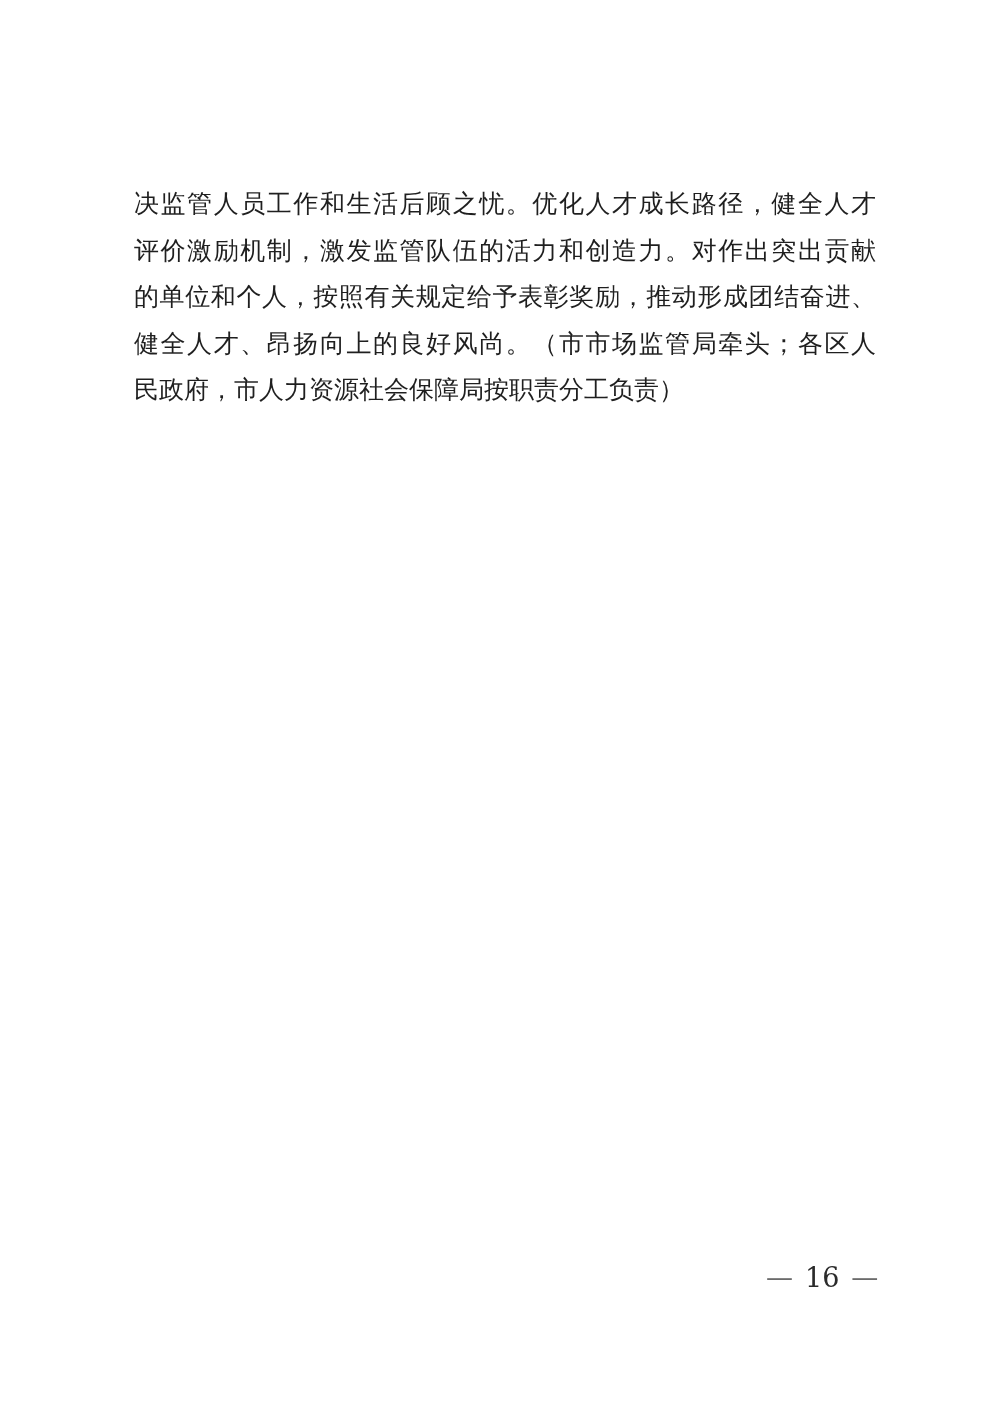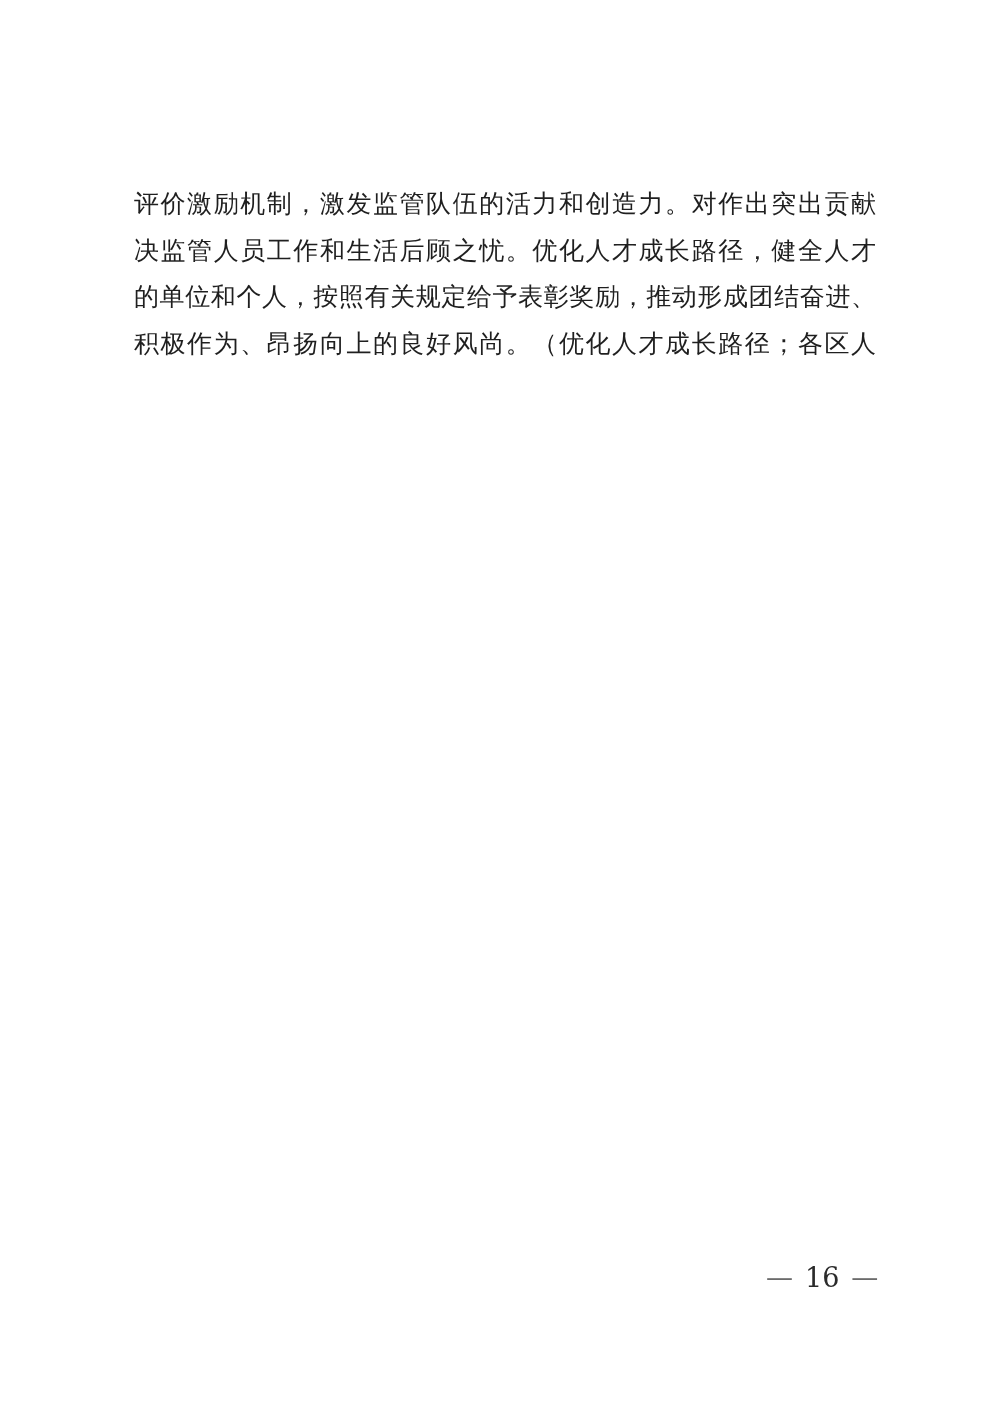--- a/index.html
+++ b/index.html
@@ -51,24 +51,25 @@
   .footer .num {
     color: #2b2b2b;
   }
 </style>
 </head>
 <body>
 
 <div class="page">
 
   <div class="text-block">
+    <div class="line justify">决监管人员工作和生活后顾之忧。优化人才成长路径，健全人才</div>
     <div class="line justify">评价激励机制，激发监管队伍的活力和创造力。对作出突出贡献</div>
-    <div class="line justify">决监管人员工作和生活后顾之忧。优化人才成长路径，健全人才</div>
     <div class="line justify">的单位和个人，按照有关规定给予表彰奖励，推动形成团结奋进、</div>
-    <div class="line justify">积极作为、昂扬向上的良好风尚。（优化人才成长路径；各区人</div>
+    <div class="line justify">健全人才、昂扬向上的良好风尚。（市市场监管局牵头；各区人</div>
+    <div class="line last">民政府，市人力资源社会保障局按职责分工负责）</div>
   </div>
 
   <div class="footer">
     <span class="dash">—</span>
     <span class="num">16</span>
     <span class="dash">—</span>
   </div>
 
 </div>
 

